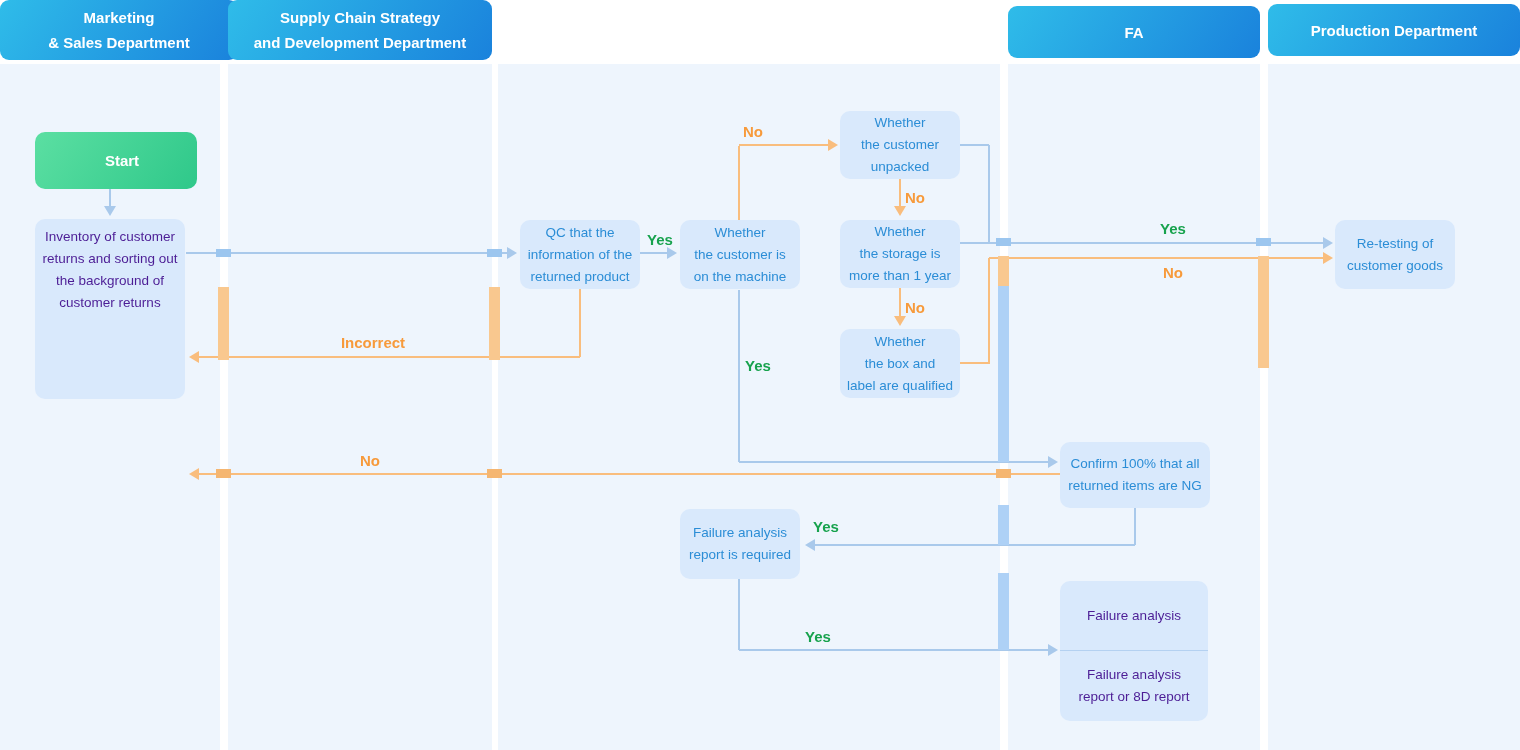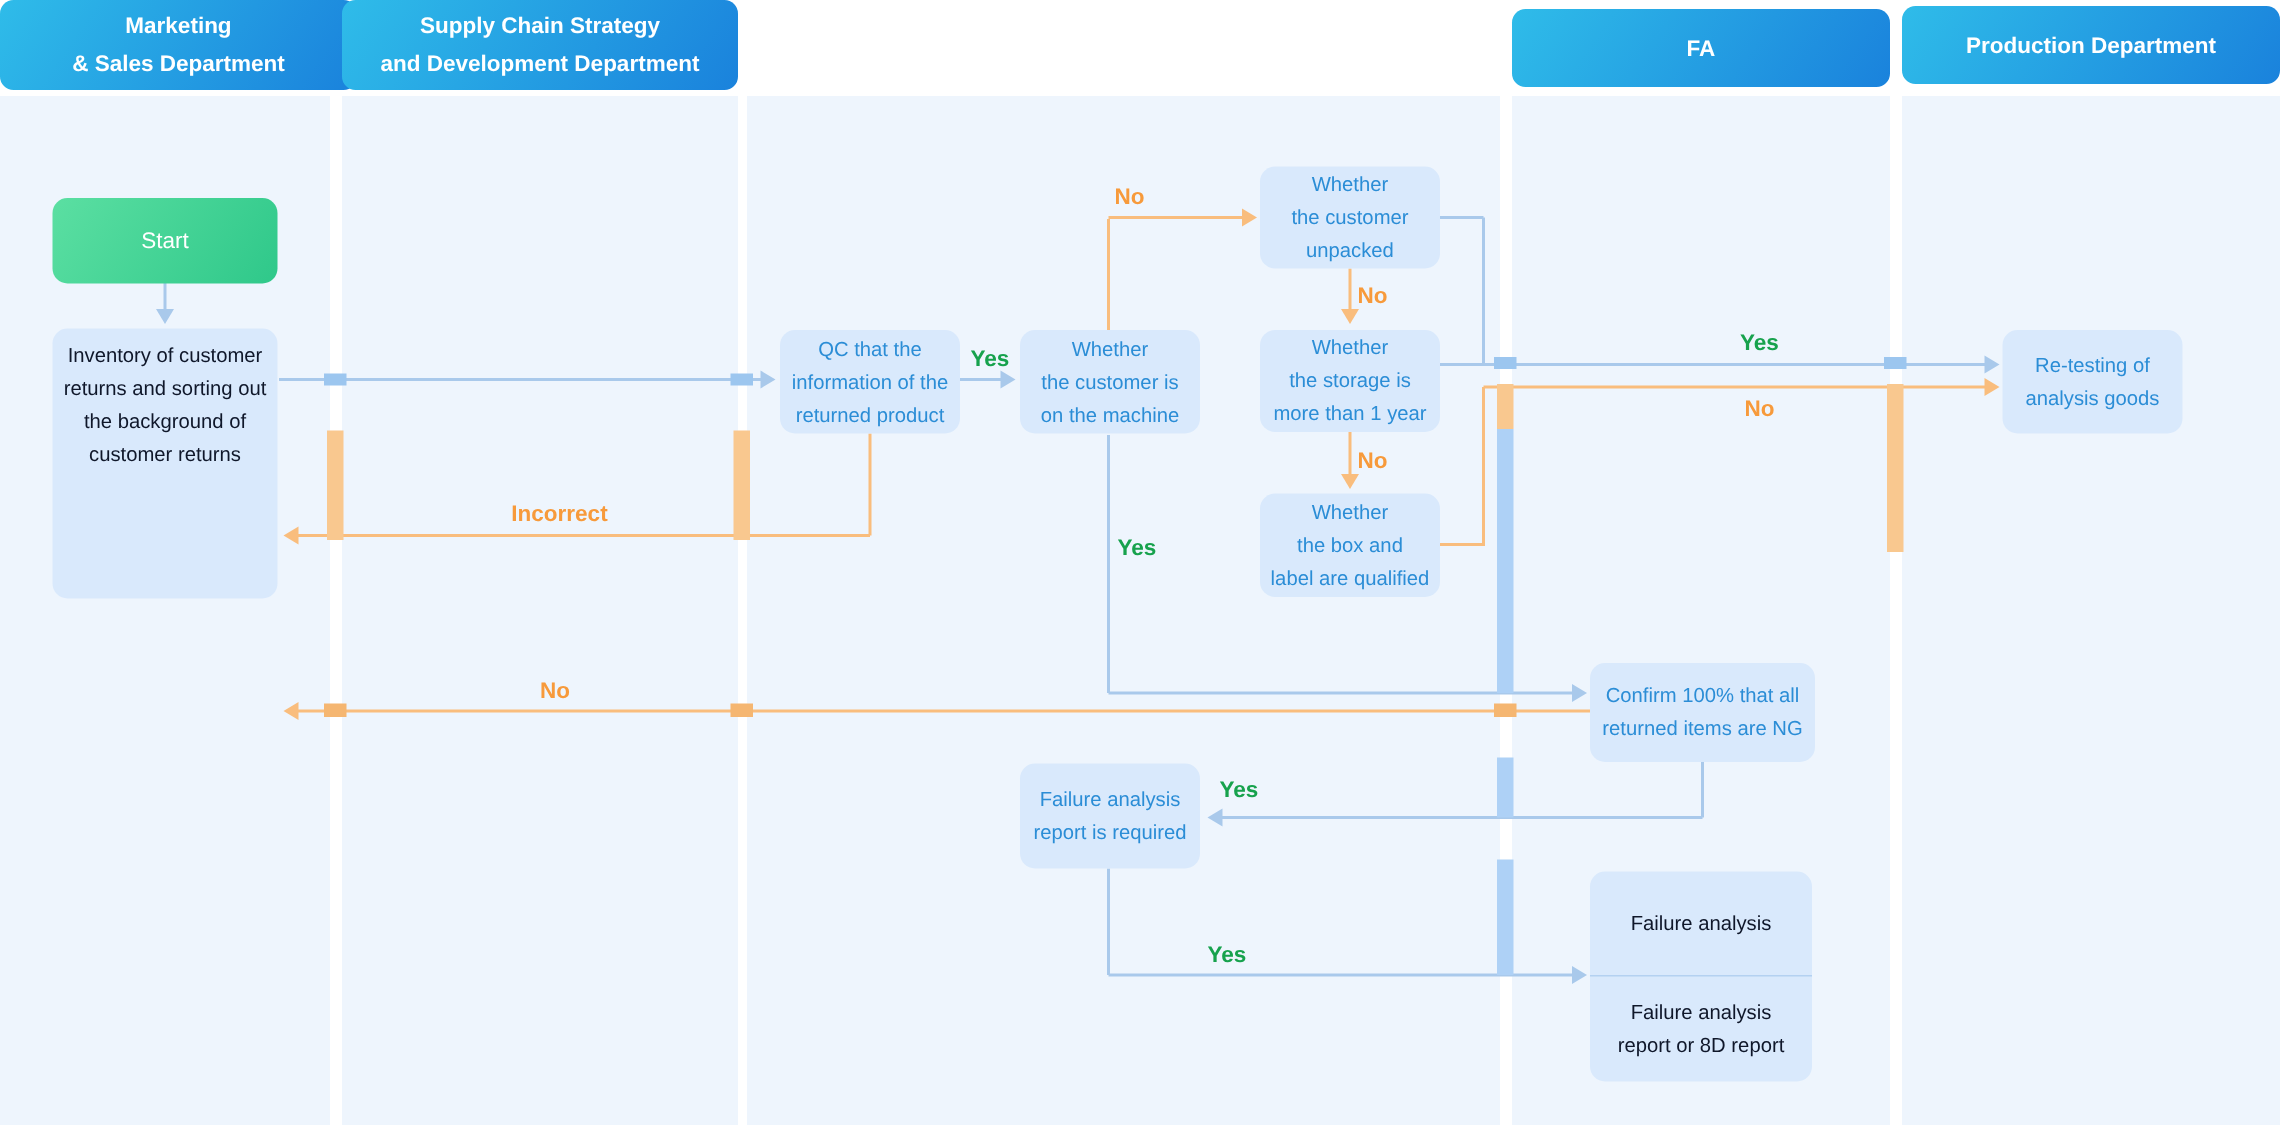--- a/index.html
+++ b/index.html
@@ -16,26 +16,26 @@
   }
   .node{
     position:absolute;background:#d9e9fc;border-radius:10px;
     display:flex;align-items:center;justify-content:center;
     text-align:center;white-space:pre-line;
     color:#2b8dd6;font-size:13.5px;font-weight:500;line-height:22px;
   }
   .node-start{
     position:absolute;display:flex;align-items:center;justify-content:center;
     background:linear-gradient(125deg,#5bdfa2 0%,#2fc88a 100%);
-    border-radius:10px;color:#ffffff;font-size:15px;font-weight:400;
+    border-radius:10px;color:#ffffff;font-size:15px;font-weight:700;padding-left:12px;
   }
   .stack{position:absolute;background:#d9e9fc;border-radius:10px;display:flex;flex-direction:column;overflow:hidden;}
   .stack .cell{
     display:flex;align-items:center;justify-content:center;text-align:center;
-    white-space:pre-line;color:#0f172a;font-size:13.5px;font-weight:500;line-height:22px;
+    white-space:pre-line;color:#4c1d95;font-size:13.5px;font-weight:500;line-height:22px;
   }
   .stack .cell + .cell{border-top:1px solid rgba(150,190,232,0.55);}
   .seg{position:absolute;}
   .seg.blue{background:#a9c9eb;}
   .seg.orange{background:#f9bd7d;}
   .bar{position:absolute;}
   .bar.blue{background:#aed1f6;}
   .bar.orange{background:#f9c88f;}
   .bridge{position:absolute;}
   .bridge.blue{background:#9cc6ef;}
@@ -156,21 +156,21 @@
   <div class="node" style="left:680px;top:509px;width:120px;height:70px">Failure analysis
 report is required</div>
 
   <div class="stack" style="left:1060px;top:581px;width:148px;height:140px">
     <div class="cell" style="height:69px">Failure analysis</div>
     <div class="cell" style="height:70px">Failure analysis
 report or 8D report</div>
   </div>
 
   <div class="node" style="left:1335px;top:220px;width:120px;height:69px">Re-testing of
-analysis goods</div>
+customer goods</div>
 
   <div class="elabel green" style="left:638px;top:231px;width:44px">Yes</div>
   <div class="elabel orange-t" style="left:337px;top:334px;width:72px">Incorrect</div>
   <div class="elabel orange-t" style="left:733px;top:123px;width:40px">No</div>
   <div class="elabel orange-t" style="left:895px;top:189px;width:40px">No</div>
   <div class="elabel orange-t" style="left:895px;top:299px;width:40px">No</div>
   <div class="elabel green" style="left:1151px;top:220px;width:44px">Yes</div>
   <div class="elabel orange-t" style="left:1153px;top:264px;width:40px">No</div>
   <div class="elabel green" style="left:736px;top:357px;width:44px">Yes</div>
   <div class="elabel orange-t" style="left:350px;top:452px;width:40px">No</div>

